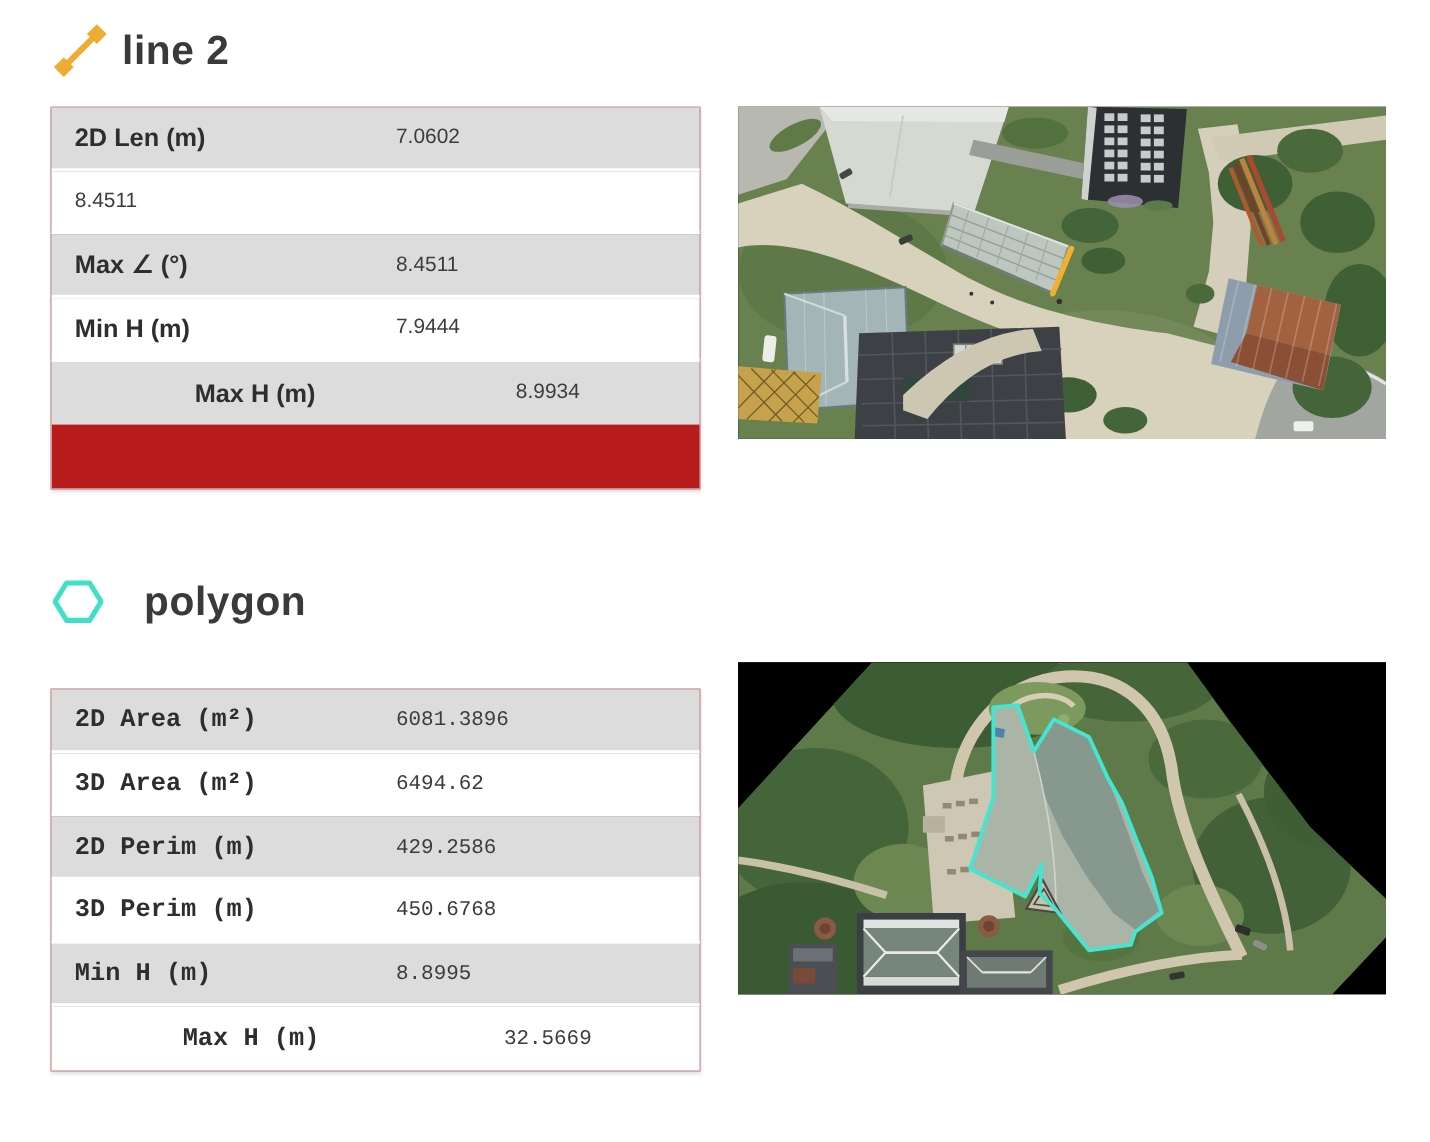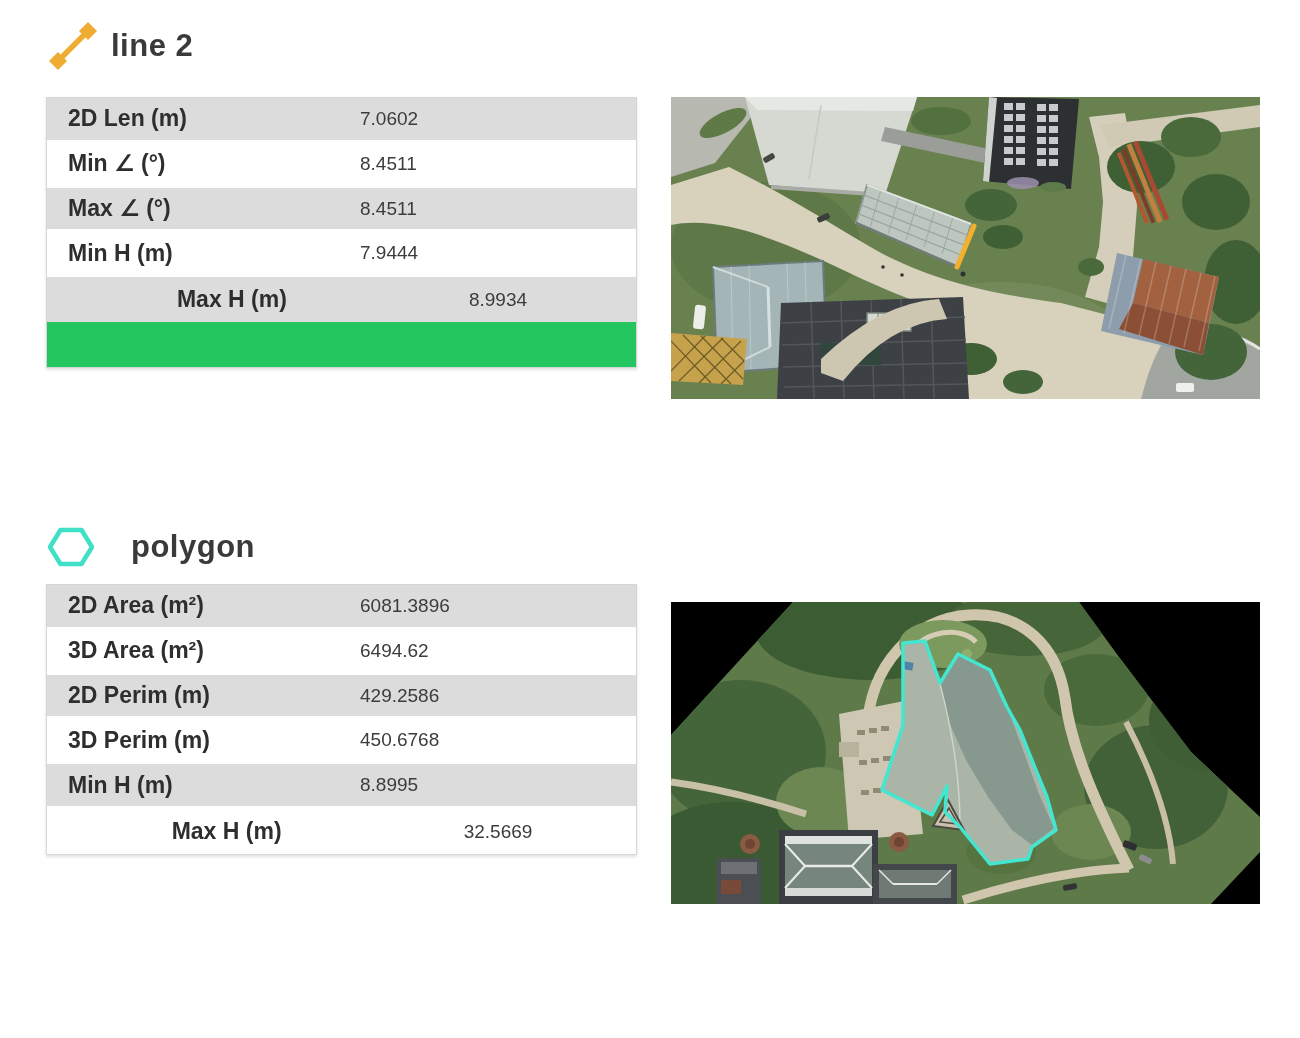--- a/index.html
+++ b/index.html
@@ -1,33 +1,33 @@
 <!DOCTYPE html>
 <html><head>
 <meta charset="utf-8">
 <style>
   html,body{margin:0;padding:0;}
   body{
     width:1300px;height:1038px;background:#ffffff;position:relative;
     font-family:"Liberation Sans","DejaVu Sans",sans-serif;overflow:hidden;
   }
   .sec-header{position:absolute;left:48px;display:flex;align-items:center;gap:13px;}
-  .sec-header h1{margin:0;font-size:31px;font-weight:bold;color:#3a3a3a;letter-spacing:0.5px;}
+  .sec-header h1{margin:0;font-size:37px;font-weight:bold;color:#3a3a3a;letter-spacing:0.5px;}
   #header-line2{top:21px;}
   #header-polygon{top:526px;gap:37px;}
   .icon-box{display:flex;align-items:center;justify-content:center;}
 
   .mtable{
-    position:absolute;left:46px;width:591px;height:271px;background:#22c55e;
+    position:absolute;left:46px;width:591px;height:348px;background:#b91c1c;
     border:1px solid #d6d6d6;box-sizing:border-box;
     box-shadow:0 2px 3px rgba(0,0,0,0.12);
     display:grid;grid-template-rows:repeat(6,1fr);
   }
   #table-line2{top:97px;}
-  #table-polygon{top:584px;}
+  #table-polygon{top:626px;font-family:Liberation Mono, monospace;}
   .trow{display:flex;align-items:center;padding-left:21px;border-bottom:3px solid #ffffff;box-sizing:border-box;background:#ffffff;}
   .trow:nth-child(odd){background:#dcdcdc;}
   .trow:last-child{border-bottom:none;justify-content:center;}
   .tlabel{width:292px;font-size:23px;font-weight:bold;color:#2e2e2e;}
   .tvalue{font-size:19px;color:#3c3c3c;}
 
   .photo{position:absolute;left:671px;width:589px;height:302px;overflow:hidden;background:#000;}
   #photo-line2{top:97px;}
   #photo-polygon{top:602px;}
   .photo svg{display:block;width:100%;height:100%;}
@@ -45,21 +45,20 @@
   </span>
   <h1>line 2</h1>
 </div>
 
 <div class="mtable" id="table-line2">
   <div class="trow">
     <div class="tlabel">2D Len (m)</div>
     <div class="tvalue">7.0602</div>
   </div>
   <div class="trow">
-    <div class="tlabel">Min ∠ (°)</div>
     <div class="tvalue">8.4511</div>
   </div>
   <div class="trow">
     <div class="tlabel">Max ∠ (°)</div>
     <div class="tvalue">8.4511</div>
   </div>
   <div class="trow">
     <div class="tlabel">Min H (m)</div>
     <div class="tvalue">7.9444</div>
   </div>

